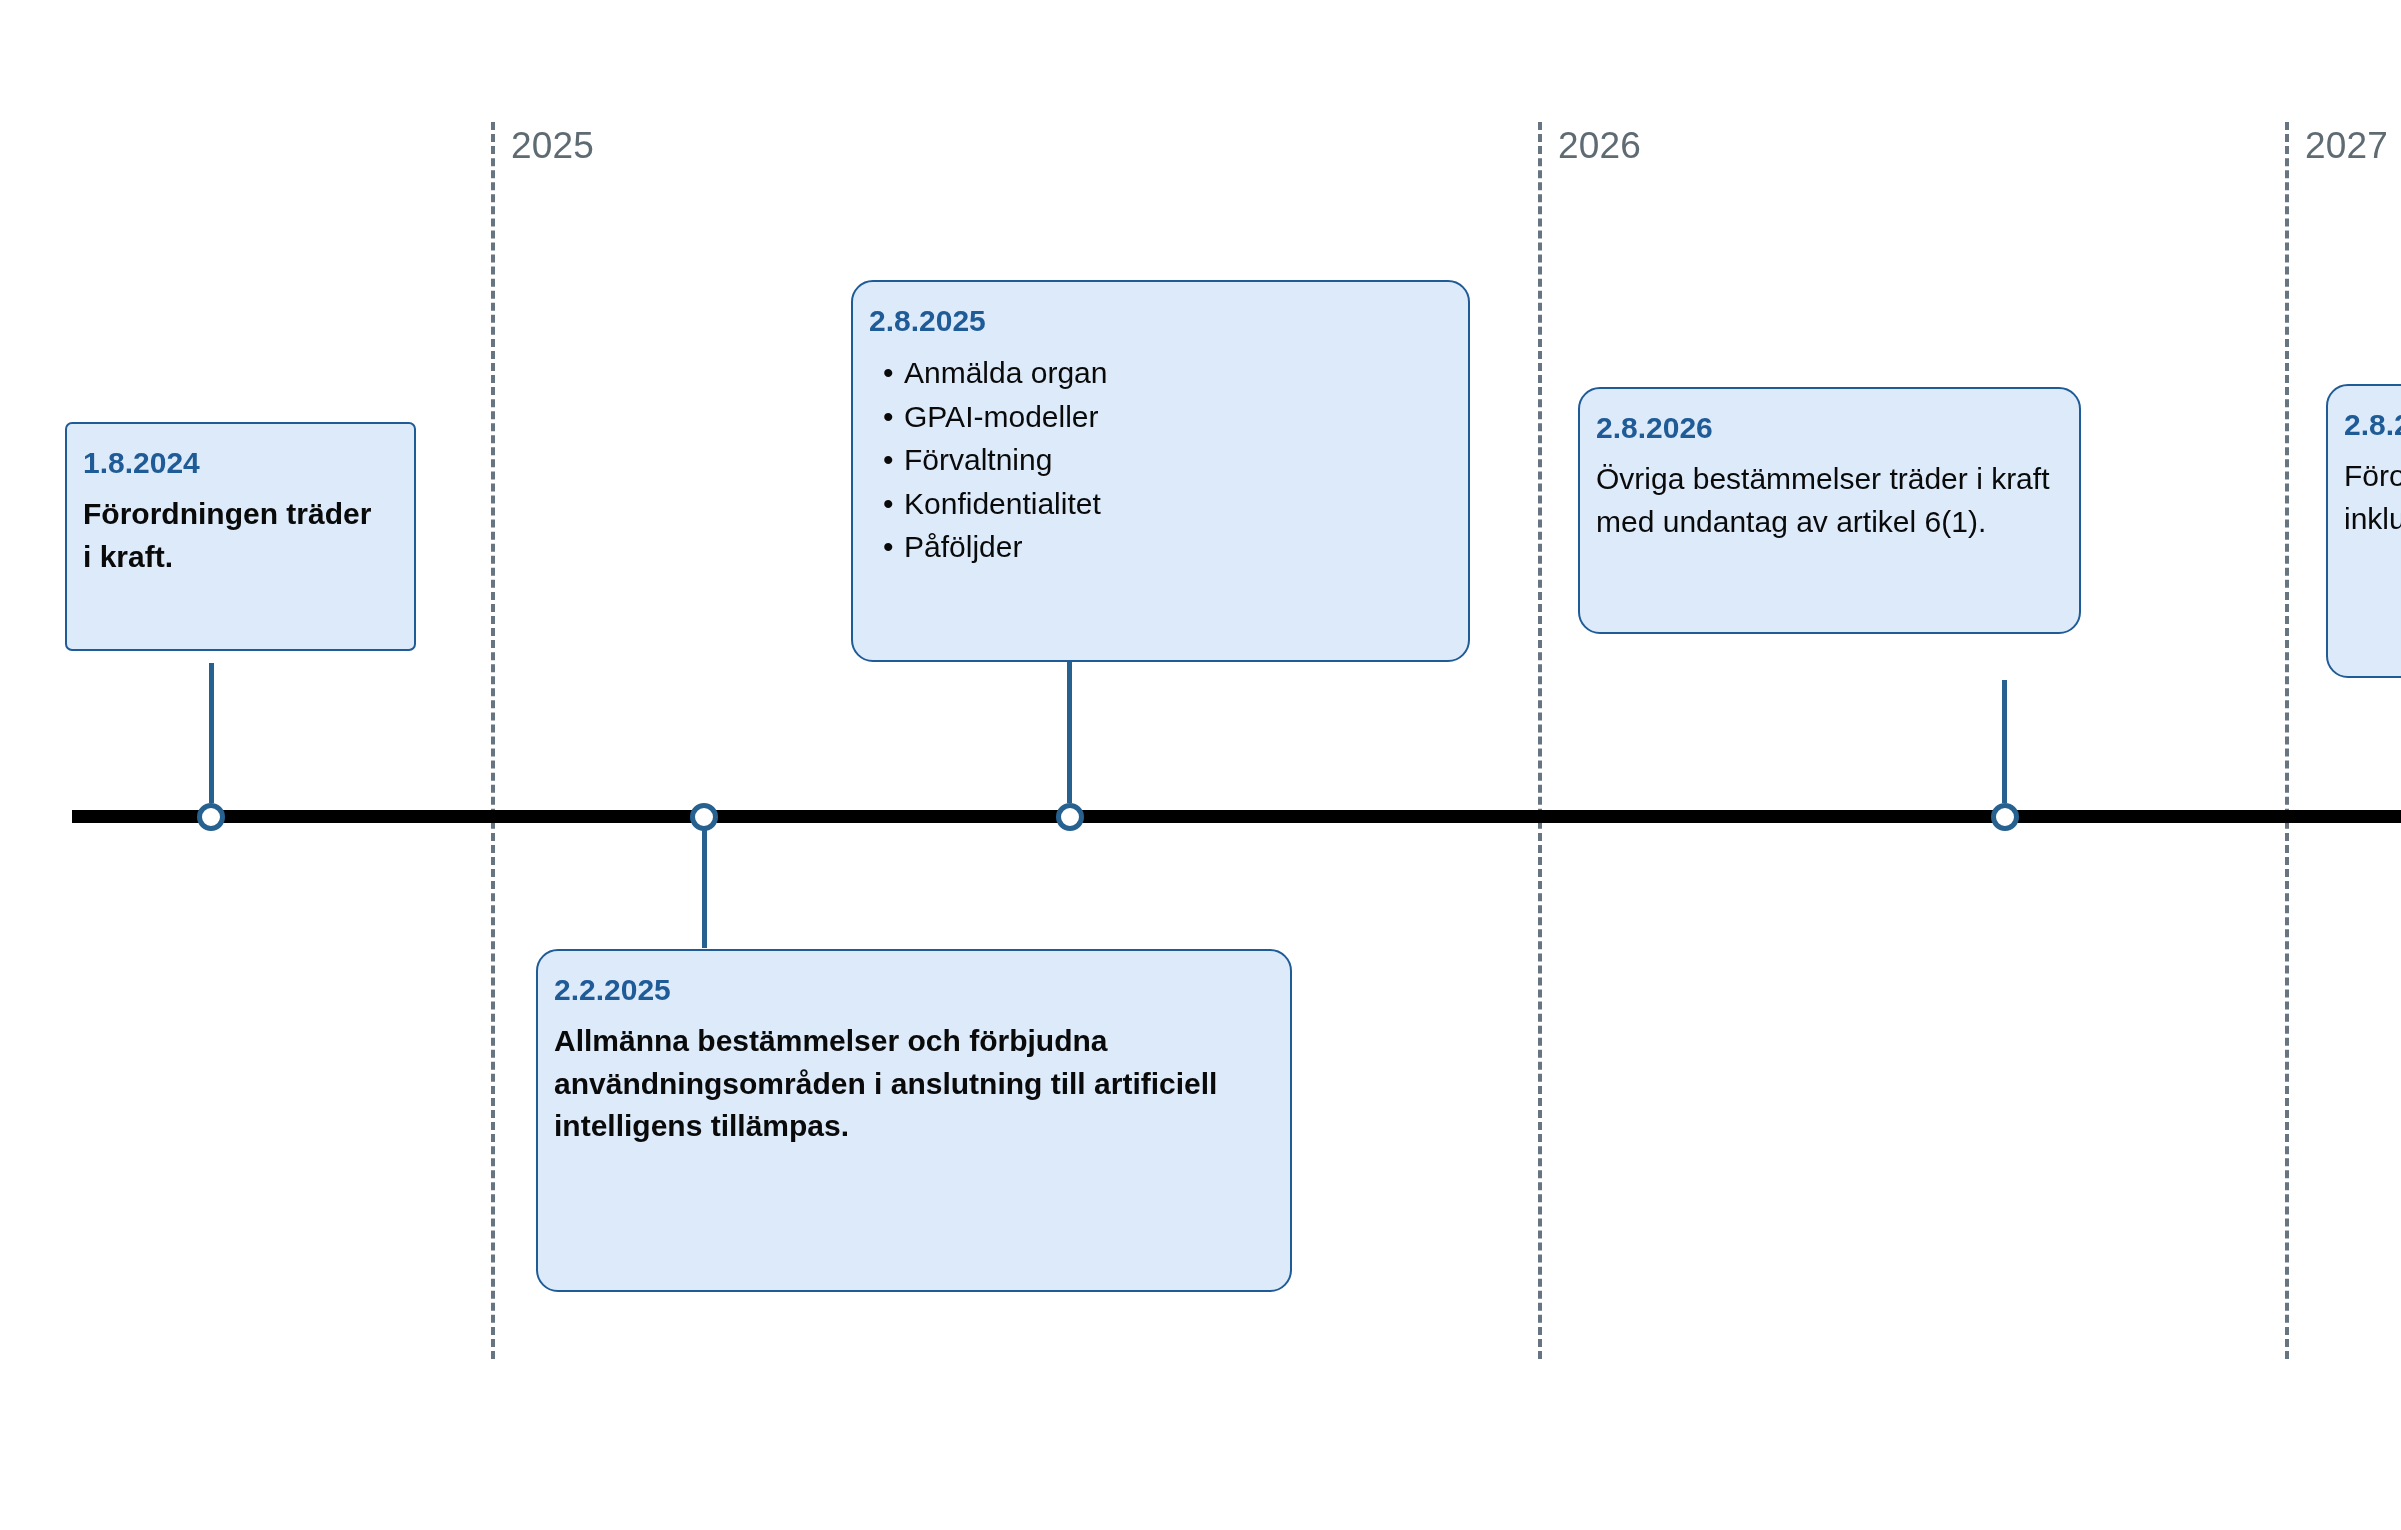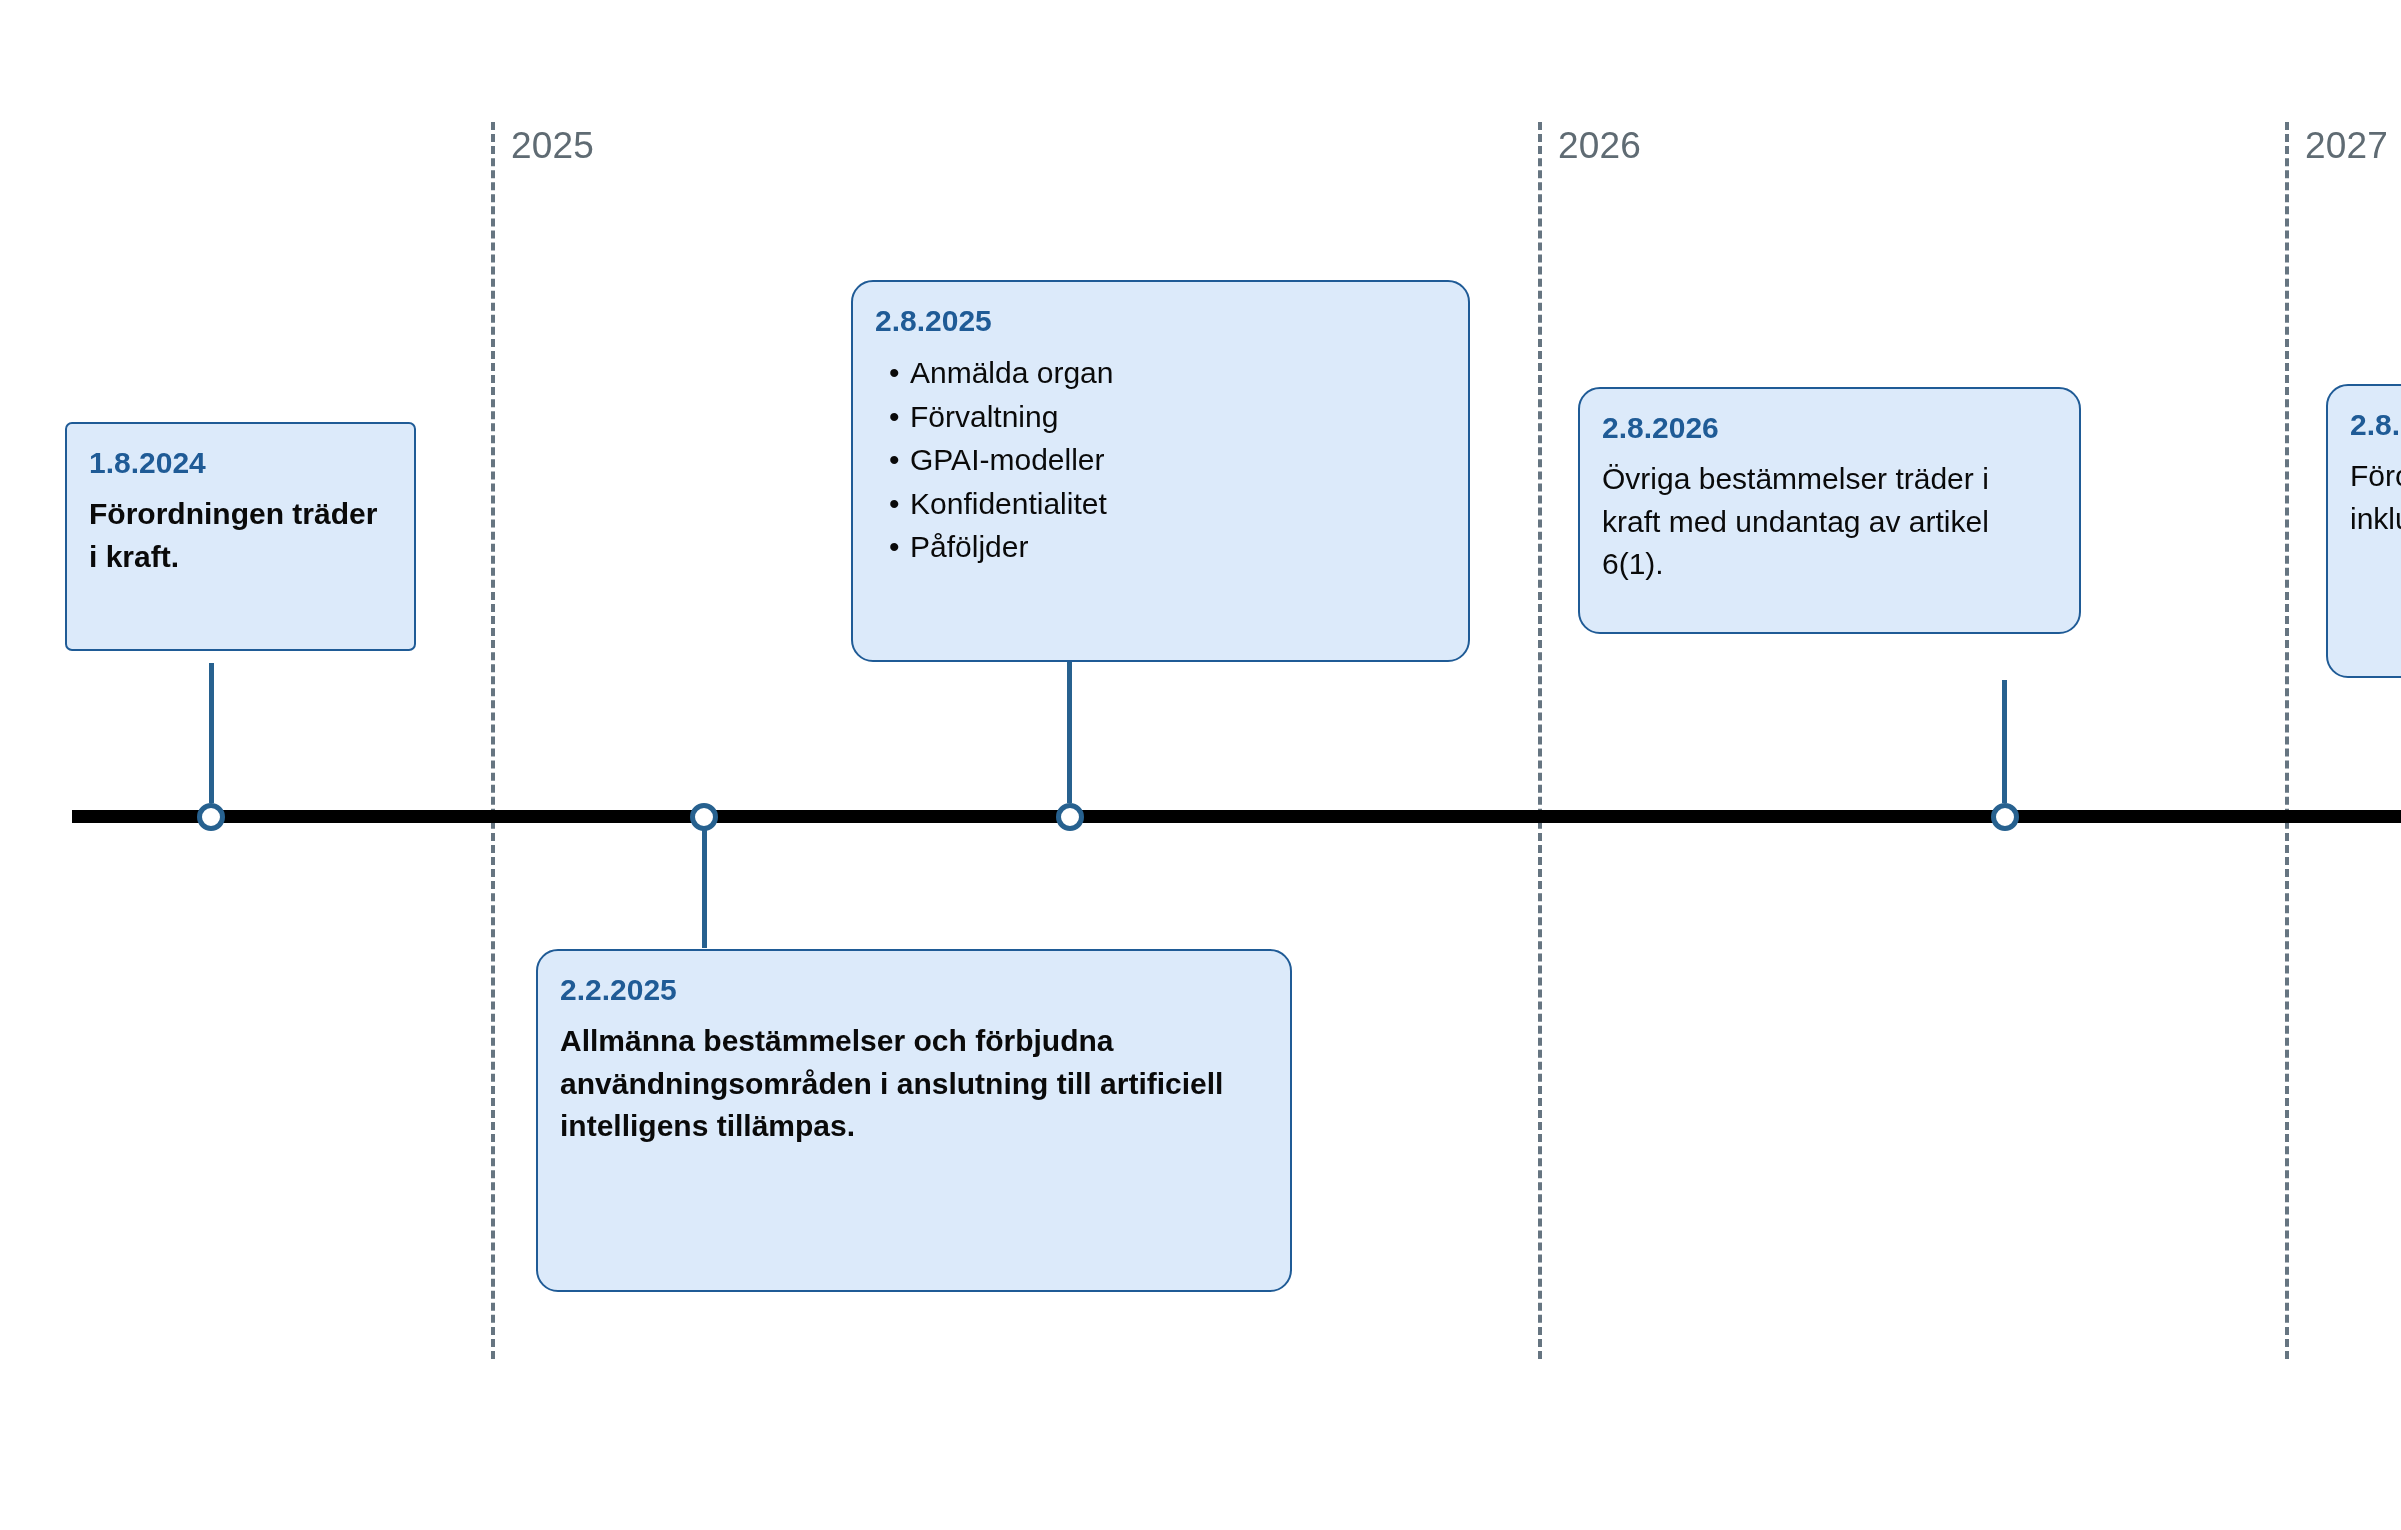--- a/index.html
+++ b/index.html
@@ -61,21 +61,21 @@
     z-index: 6;
   }
 
   
   .card {
     position: absolute;
     background: #DCEAFA;
     border: 2.4px solid #1F5B96;
     border-radius: 22px;
     box-sizing: border-box;
-    padding: 22px 27px 22px 22px;
+    padding: 22px 27px 22px 16px;
     z-index: 5;
   }
   .card-date {
     color: #1F5B96;
     font-weight: bold;
     font-size: 30px;
     line-height: 1.15;
     margin-bottom: 12.5px;
     white-space: nowrap;
   }
@@ -136,22 +136,22 @@
       <div class="card" style="left: 536px; top: 949px; width: 756px; height: 343px;">
         <div class="card-date">2.2.2025</div>
         <div class="card-body bold">Allmänna bestämmelser och förbjudna användningsområden i anslutning till artificiell intelligens tillämpas.</div>
       </div>
       <div class="connector" style="left: 1067px; top: 662px; height: 141px;"></div>
       <div class="node" style="left: 1056px; top: 803px;"></div>
       <div class="card" style="left: 851px; top: 280px; width: 619px; height: 382px;">
         <div class="card-date">2.8.2025</div>
         <ul class="card-bullets">
           <li>Anmälda organ</li>
+          <li>GPAI-modeller</li>
           <li>Förvaltning</li>
-          <li>GPAI-modeller</li>
           <li>Konfidentialitet</li>
           <li>Påföljder</li>
         </ul>
       </div>
       <div class="connector" style="left: 2002px; top: 680px; height: 123px;"></div>
       <div class="node" style="left: 1991px; top: 803px;"></div>
       <div class="card" style="left: 1578px; top: 387px; width: 503px; height: 247px;">
         <div class="card-date">2.8.2026</div>
         <div class="card-body">Övriga bestämmelser träder i kraft med undantag av artikel 6(1).</div>
       </div>

